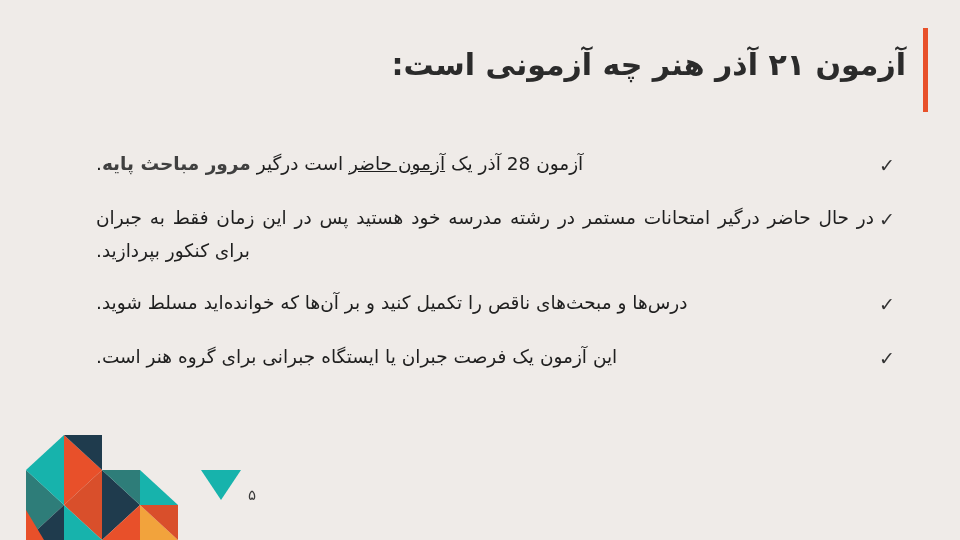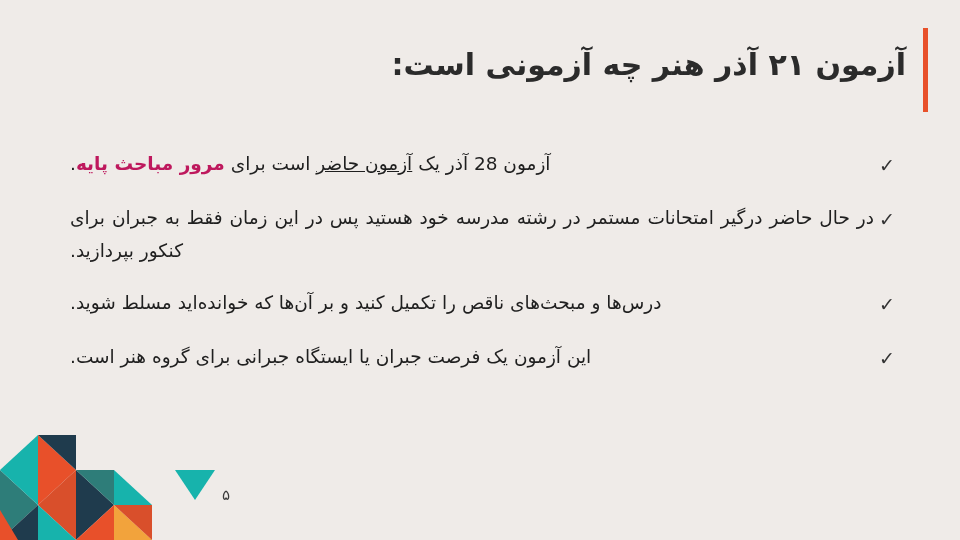--- a/index.html
+++ b/index.html
@@ -11,20 +11,21 @@
     height: 540px;
     background: #efebe8;
     font-family: "DejaVu Sans", "Liberation Sans", sans-serif;
     overflow: hidden;
     position: relative;
   }
   .slide {
     position: absolute;
     inset: 0;
     background: #efebe8;
+    margin-left: 26px;
   }
 
   
   .title-wrap {
     position: absolute;
     top: 18px;
     right: 32px;
     left: 200px;
     height: 92px;
     display: flex;
@@ -77,21 +78,21 @@
     font-size: 18.5px;
     color: #1f1f1f;
     line-height: 1.75;
     text-align: justify;
     text-align-last: left;
   }
   .btext.single {
     text-align: right;
   }
   .em-red {
-    color: #be185d;
+    color: #404040;
     font-weight: bold;
   }
   .em-underline {
     text-decoration: underline;
   }
 
   
   .deco {
     position: absolute;
     left: 0;
@@ -126,21 +127,21 @@
 
   <div class="title-wrap">
     <div class="title-bar"></div>
     <div class="slide-title">آزمون ۲۱ آذر هنر چه آزمونی است:</div>
   </div>
 
   <div class="bullets">
 
     <div class="bullet">
       <div class="check">✓</div>
-      <div class="btext single"><span>آزمون 28 آذر یک </span><span class="em-underline">آزمون حاضر</span><span> است برای </span><span class="em-red">مرور مباحث پایه</span><span>.</span></div>
+      <div class="btext single"><span>آزمون 28 آذر یک </span><span class="em-underline">آزمون حاضر</span><span> است درگیر </span><span class="em-red">مرور مباحث پایه</span><span>.</span></div>
     </div>
 
     <div class="bullet">
       <div class="check">✓</div>
       <div class="btext">در حال حاضر درگیر امتحانات مستمر در رشته مدرسه خود هستید پس در این زمان فقط به جبران برای کنکور بپردازید.</div>
     </div>
 
     <div class="bullet">
       <div class="check">✓</div>
       <div class="btext single">درس‌ها و مبحث‌های ناقص را تکمیل کنید و بر آن‌ها که خوانده‌اید مسلط شوید.</div>

